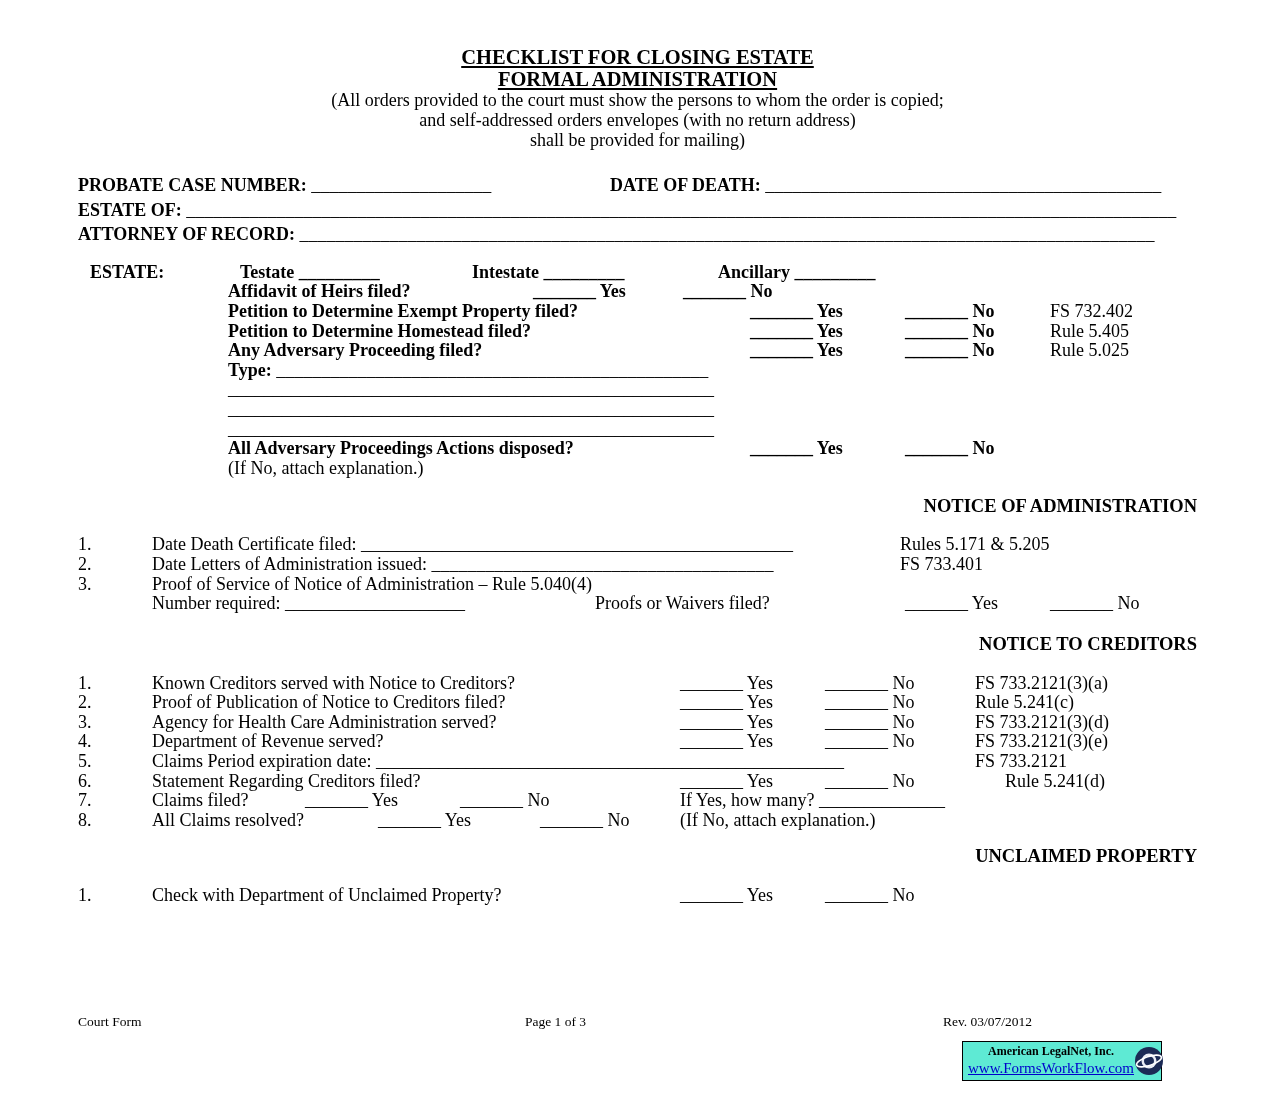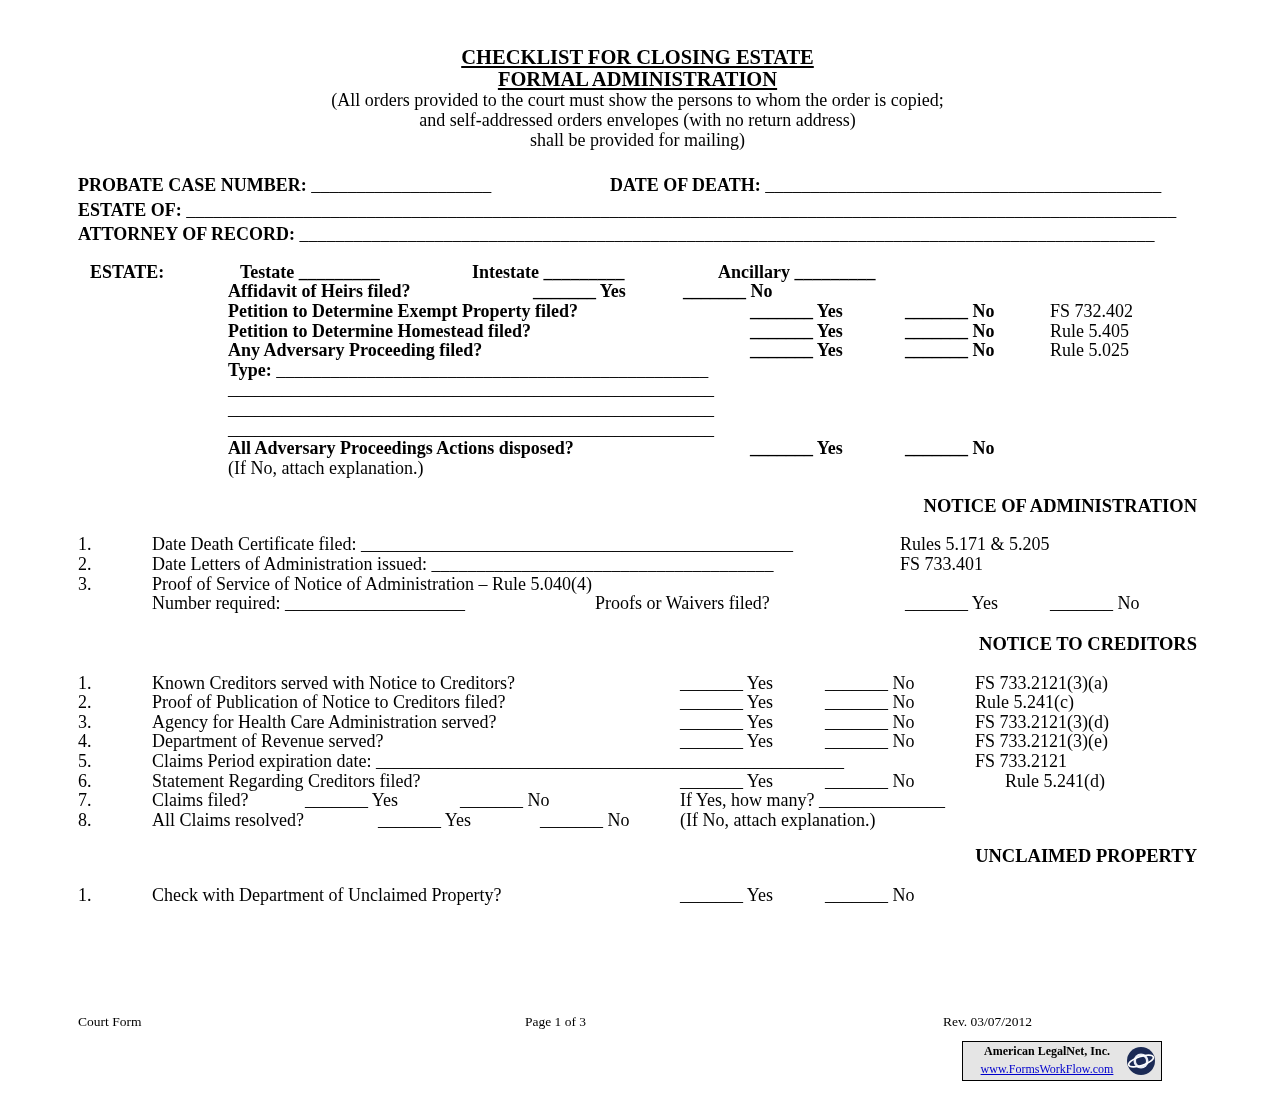--- a/index.html
+++ b/index.html
@@ -17,25 +17,25 @@
   .b { font-weight: bold; }
   .nb { font-weight: normal; }
   .heading { font-size: 18.5px; font-weight: bold; text-align: right; height: 20px; line-height: 20px; }
   .mt16 { margin-top: 16px; } .mt18 { margin-top: 18px; margin-left: 12px; } .mt19 { margin-top: 19px; }
   .mt20 { margin-top: 20px; } .mt21 { margin-top: 5px; } .mt26 { margin-top: 26px; }
   .footer-text { position: absolute; top: 1014px; font-size: 13.5px; }
   .legalnet-box {
     position: absolute; left: 962px; top: 1041px; width: 200px; height: 40px;
     border: 1px solid #000; box-sizing: border-box;
     display: flex; align-items: center; justify-content: space-between;
-    padding: 2px 5px; background: #e5e5e5;
+    padding: 2px 5px; background: #5eead4;
   }
   .legalnet-text { flex: 1; text-align: center; line-height: 1.15; }
   .legalnet-name { font-size: 12px; font-weight: bold; font-family: "Liberation Serif", serif; }
-  .legalnet-url { font-size: 12px; color: #0000cc; text-decoration: underline; }
+  .legalnet-url { font-size: 15px; color: #0000cc; text-decoration: underline; }
   .globe { width: 30px; height: 30px; flex: 0 0 auto; }
 </style>
 </head>
 <body>
 
 <div class="content">
 
   <div class="title-block">
     <div class="title">CHECKLIST FOR CLOSING ESTATE</div>
     <div class="title">FORMAL ADMINISTRATION</div>

